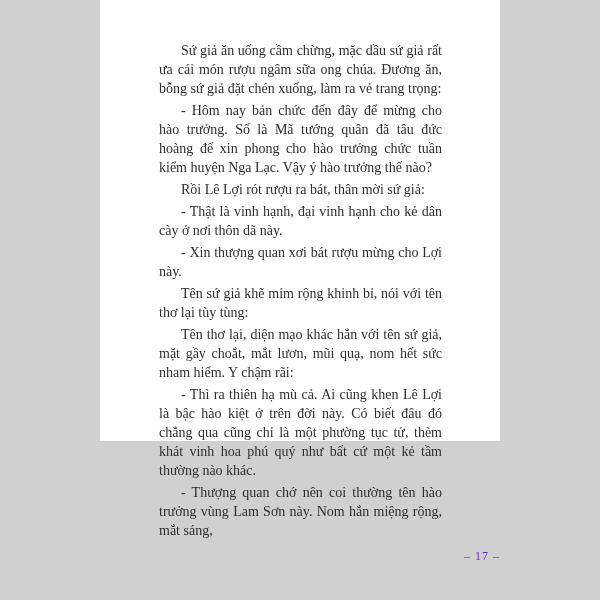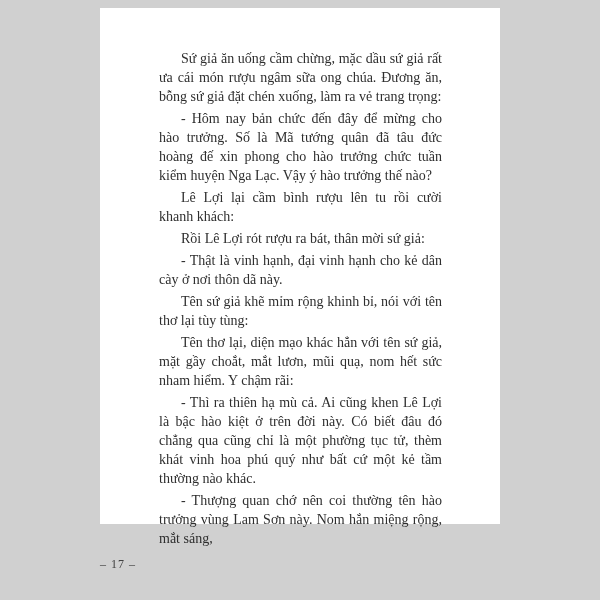--- a/index.html
+++ b/index.html
@@ -14,23 +14,23 @@
   }
   .backdrop {
     position: relative;
     width: 600px;
     height: 600px;
     background: #d0d0d0;
   }
   .book-page {
     position: absolute;
     left: 100px;
-    top: 8px;
+    top: 0;
     width: 400px;
-    height: 516px;
+    height: 441px;
     background: #ffffff;
   }
   .text-block {
     position: absolute;
     left: 59px;
     top: 41px;
     width: 283px;
     font-size: 14px;
     line-height: 19px;
     color: #2e2e2e;
@@ -39,37 +39,37 @@
   }
   .text-block p {
     margin: 0 0 3px 0;
     text-indent: 22px;
   }
   .page-number {
     position: absolute;
     left: 0;
     top: 549px;
     width: 400px;
-    text-align: left;
+    text-align: right;
     font-size: 12px;
-    color: #404040;
+    color: #6d28d9;
     letter-spacing: 1px;
   }
 </style>
 </head>
 <body>
 
 <div class="backdrop">
   <div class="book-page">
     <div class="text-block">
       <p>Sứ giả ăn uống cầm chừng, mặc dầu sứ giả rất ưa cái món rượu ngâm sữa ong chúa. Đương ăn, bỗng sứ giả đặt chén xuống, làm ra vẻ trang trọng:</p>
       <p>- Hôm nay bản chức đến đây để mừng cho hào trưởng. Số là Mã tướng quân đã tâu đức hoàng đế xin phong cho hào trưởng chức tuần kiểm huyện Nga Lạc. Vậy ý hào trưởng thế nào?</p>
-      <p>Lê Lợi lại cầm bình rượu lên tu rồi cười khanh khách:</p>
       <p>Rồi Lê Lợi rót rượu ra bát, thân mời sứ giả:</p>
       <p>- Thật là vinh hạnh, đại vinh hạnh cho kẻ dân cày ở nơi thôn dã này.</p>
+      <p>- Xin thượng quan xơi bát rượu mừng cho Lợi này.</p>
       <p>Tên sứ giả khẽ mỉm rộng khinh bỉ, nói với tên thơ lại tùy tùng:</p>
       <p>Tên thơ lại, diện mạo khác hẳn với tên sứ giả, mặt gầy choắt, mắt lươn, mũi quạ, nom hết sức nham hiểm. Y chậm rãi:</p>
       <p>- Thì ra thiên hạ mù cả. Ai cũng khen Lê Lợi là bậc hào kiệt ở trên đời này. Có biết đâu đó chẳng qua cũng chỉ là một phường tục tử, thèm khát vinh hoa phú quý như bất cứ một kẻ tầm thường nào khác.</p>
       <p>- Thượng quan chớ nên coi thường tên hào trưởng vùng Lam Sơn này. Nom hắn miệng rộng, mắt sáng,</p>
     </div>
     <div class="page-number">– 17 –</div>
   </div>
 </div>
 
 </body></html>

